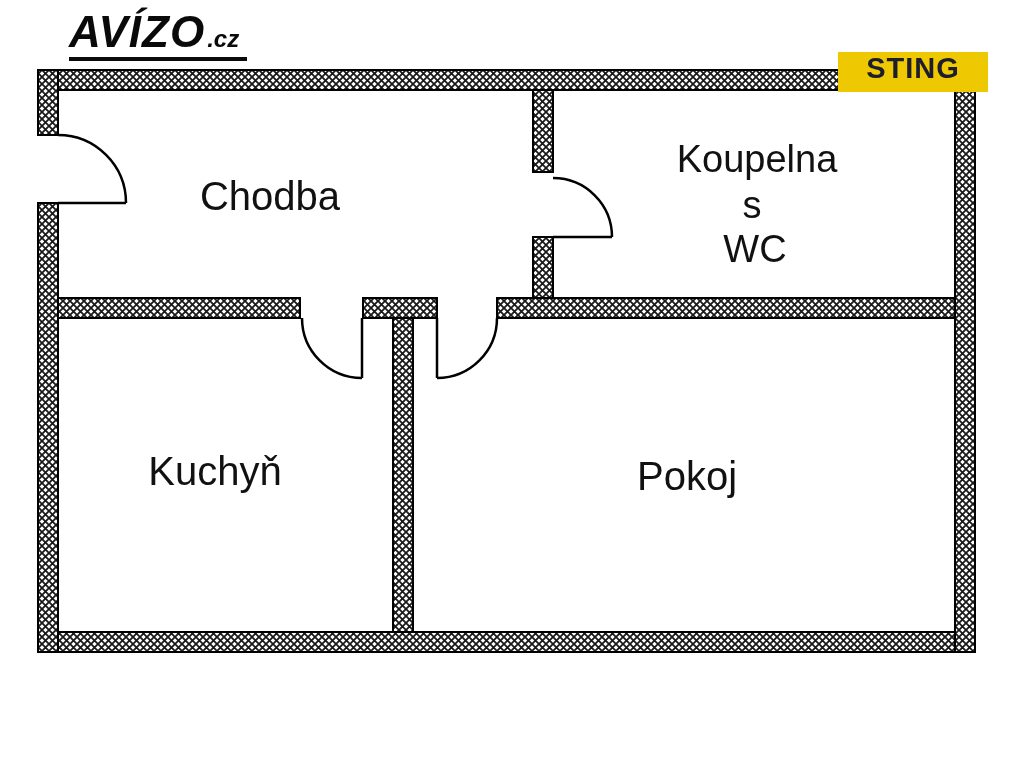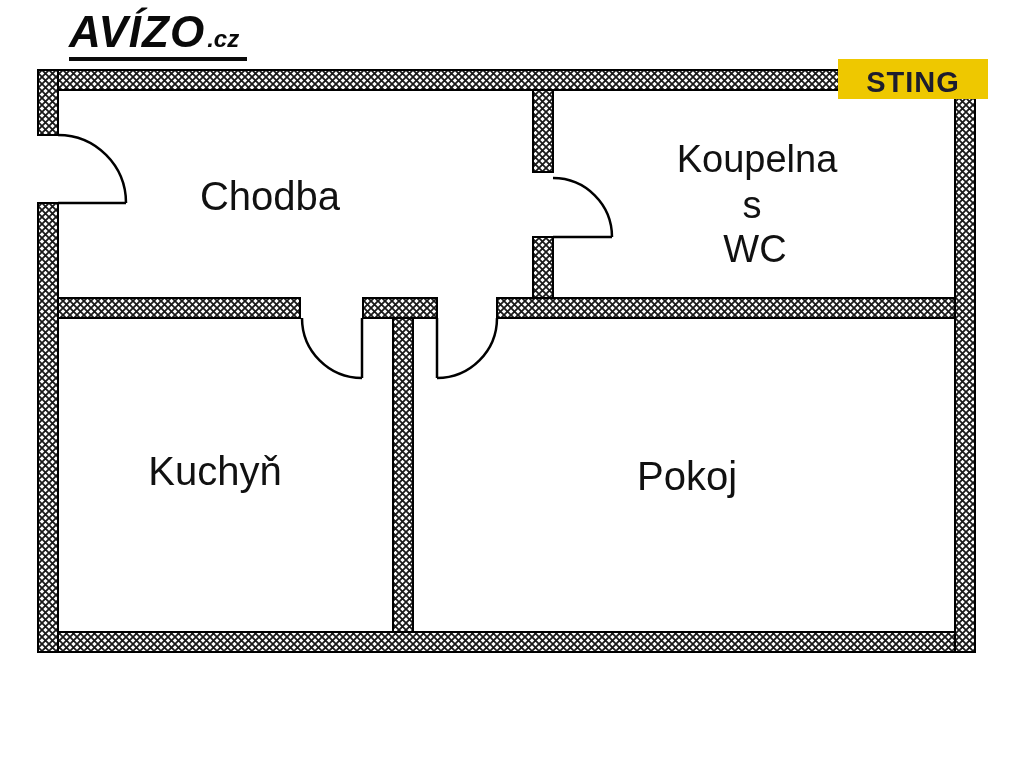--- a/index.html
+++ b/index.html
@@ -27,26 +27,26 @@
     padding: 0 8px 3px 0;
     line-height: 1;
     white-space: nowrap;
     margin-left: 39px;
   }
   .logo .main { font-size: 44px; letter-spacing: 1px; }
   .logo .cz { font-size: 24px; margin-left: 2px; }
   .badge {
     position: absolute;
     left: 838px;
-    top: 59px;
+    top: 52px;
     width: 150px;
     height: 40px;
     background: #eec800;
     display: flex;
-    align-items: flex-end;
+    align-items: flex-start;
     justify-content: center;
     font-weight: bold;
     font-size: 29px;
     letter-spacing: 1px;
     color: #1d1d2e;
   }
 </style>
 </head>
 <body>
 

